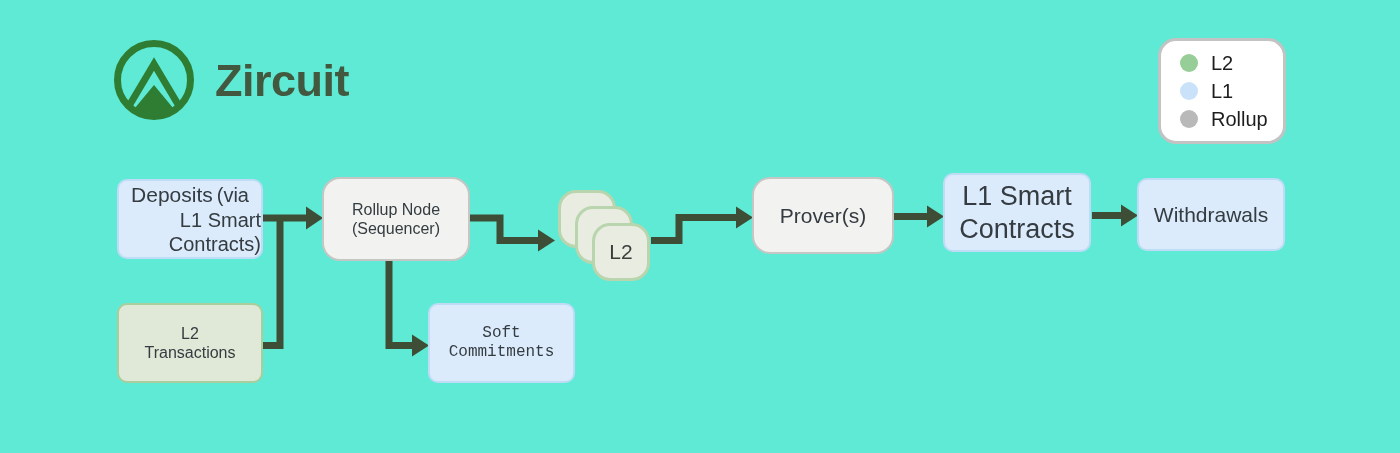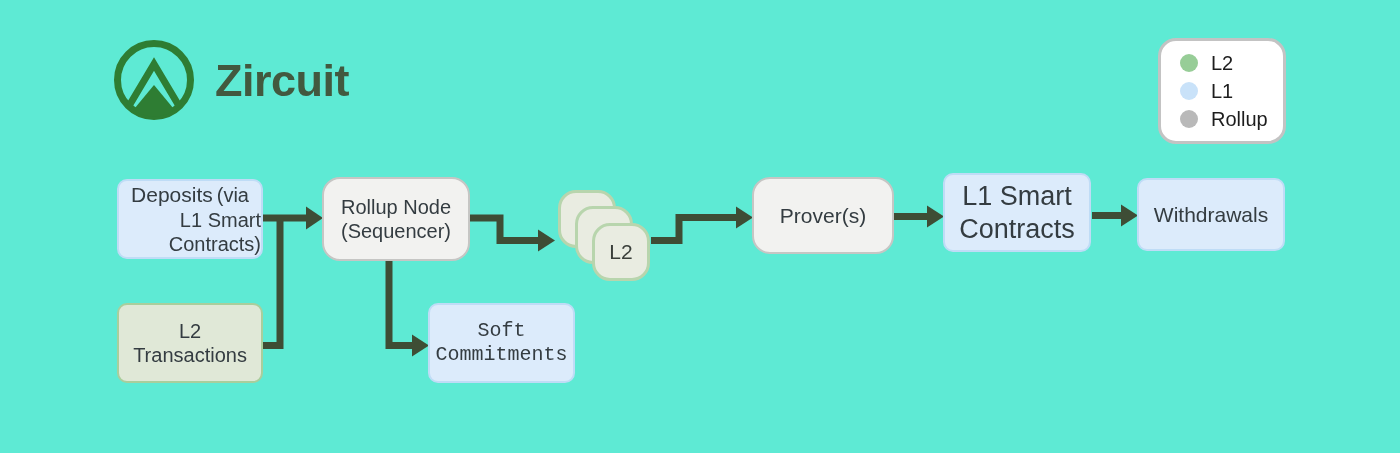--- a/index.html
+++ b/index.html
@@ -27,21 +27,21 @@
   .legend-row { display: flex; align-items: center; gap: 13px; }
   .legend-dot { width: 18px; height: 18px; border-radius: 50%; flex: 0 0 auto; }
   .legend-label { font-size: 20px; color: #1d1d1d; line-height: 1; }
 
   
   .node {
     position: absolute; box-sizing: border-box; border-radius: 10px;
     display: flex; flex-direction: column; align-items: center; justify-content: center;
     text-align: center; color: #343c41; line-height: 1.2;
   }
-  .node .ln { display: block; font-size: 20px; }
+  .node .ln { display: block; font-size: 16px; }
   .node .big { font-size: 21px; }
   .node .small { font-size: 20px; text-align: right; }
   .fill-l1 { background: #dcebfb; border: 2.5px solid #bfdcf6; }
   .fill-l2 { background: #e0e8d7; border: 2.5px solid #a9ce9c; }
   .fill-offline { background: #f2f2f0; border: 2.5px solid #c6c6c4; }
 
   .node-deposits        { left: 117px; top: 179px; width: 146px; height: 80px; }
   .node-l2-transactions { left: 117px; top: 303px; width: 146px; height: 80px; }
   .node-rollup          { left: 322px; top: 177px; width: 148px; height: 84px; border-radius: 18px; }
   .node-soft            { left: 428px; top: 303px; width: 147px; height: 80px; font-size: 19px; font-family: Liberation Mono, monospace; }

